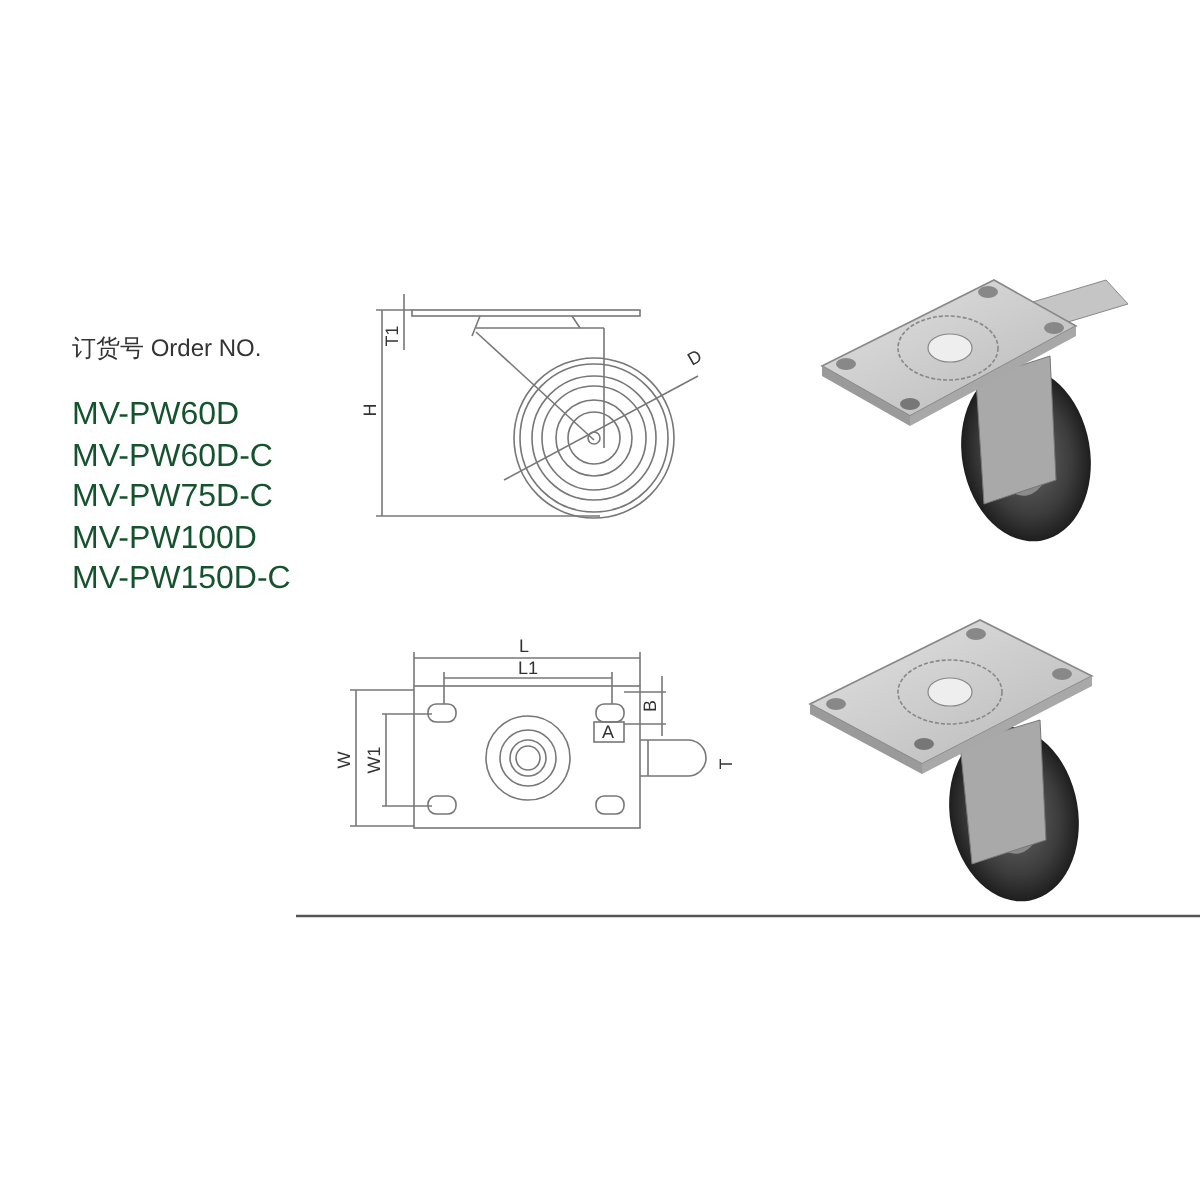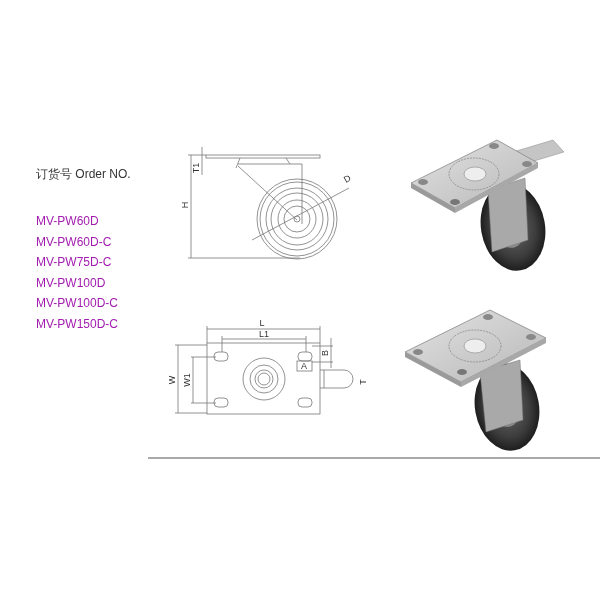--- a/index.html
+++ b/index.html
@@ -1,33 +1,32 @@
 <!DOCTYPE html>
 <html><head>
   <meta charset="utf-8">
   <style>
     html, body { margin: 0; padding: 0; background: #ffffff; }
     body { width: 600px; height: 600px; position: relative; overflow: hidden;
            font-family: "Liberation Sans", sans-serif; color: #2a2a2a; }
     .order-list { position: absolute; left: 36px; top: 167px; }
-    .order-title { font-size: 12px; line-height: 14px; margin-bottom: 30px; color: #333; }
-    .order-item { font-size: 12px; line-height: 20.5px; color: #a21caf; letter-spacing: 0; }
+    .order-title { font-size: 12px; line-height: 14px; margin-bottom: 17px; color: #333; }
+    .order-item { font-size: 16px; line-height: 20.5px; color: #14532d; letter-spacing: 0; }
     svg { position: absolute; left: 0; top: 0; }
     .dim-label { font-family: "Liberation Sans", sans-serif; font-size: 9px; fill: #333; }
   </style>
 </head>
 <body>
 
 <div class="order-list">
   <div class="order-title">订货号 Order NO.</div>
   <div class="order-item">MV-PW60D</div>
   <div class="order-item">MV-PW60D-C</div>
   <div class="order-item">MV-PW75D-C</div>
   <div class="order-item">MV-PW100D</div>
-  <div class="order-item">MV-PW100D-C</div>
   <div class="order-item">MV-PW150D-C</div>
 </div>
 
 <svg width="600" height="600" viewBox="0 0 600 600">
   <defs>
     <radialGradient id="wheelGrad" cx="50%" cy="50%" r="50%">
       <stop offset="0%" stop-color="#6a6a6a"></stop>
       <stop offset="70%" stop-color="#3c3c3c"></stop>
       <stop offset="100%" stop-color="#1e1e1e"></stop>
     </radialGradient>

